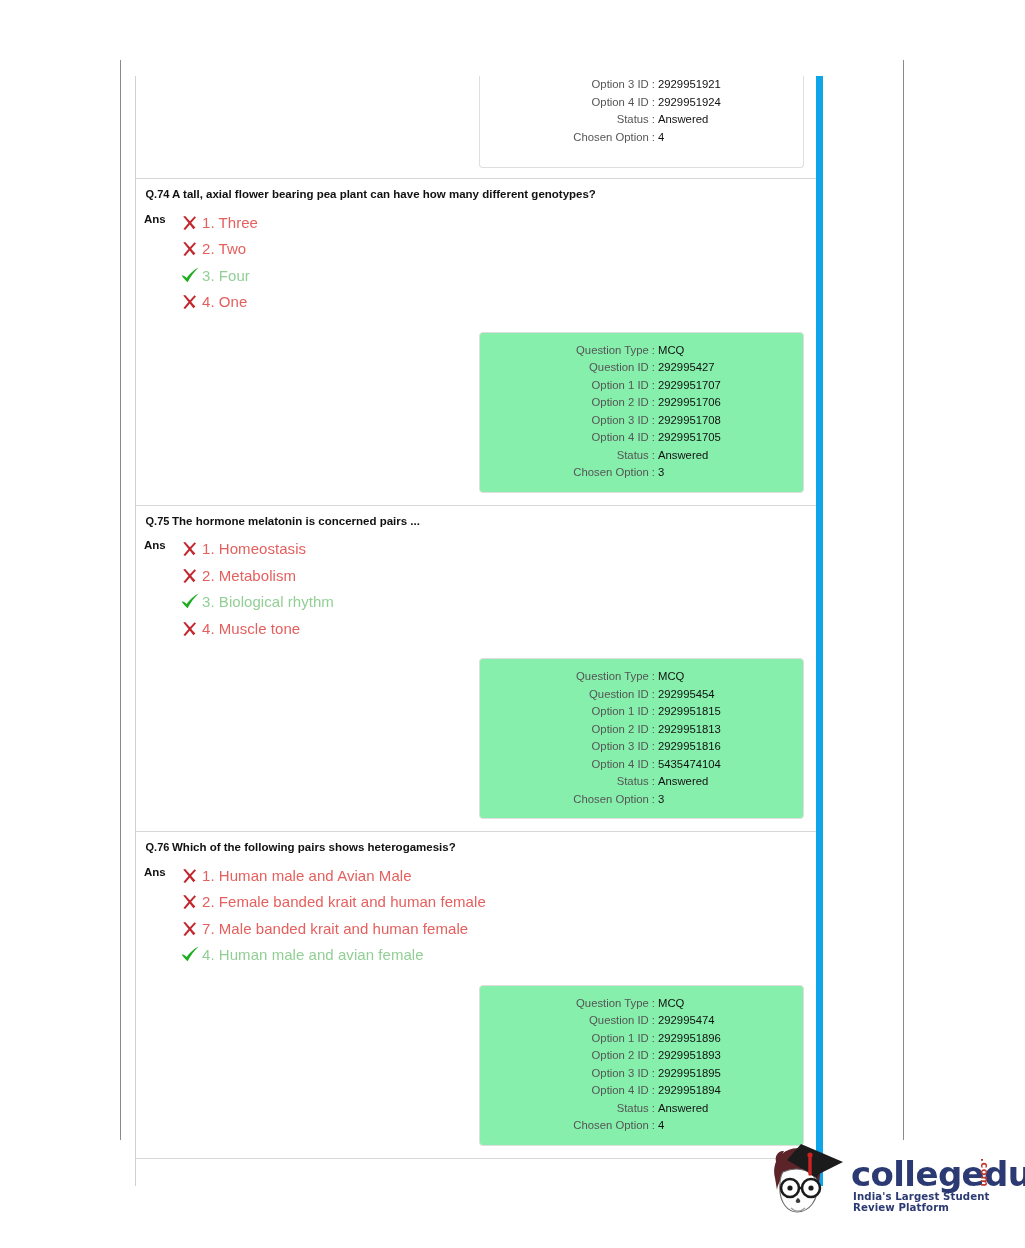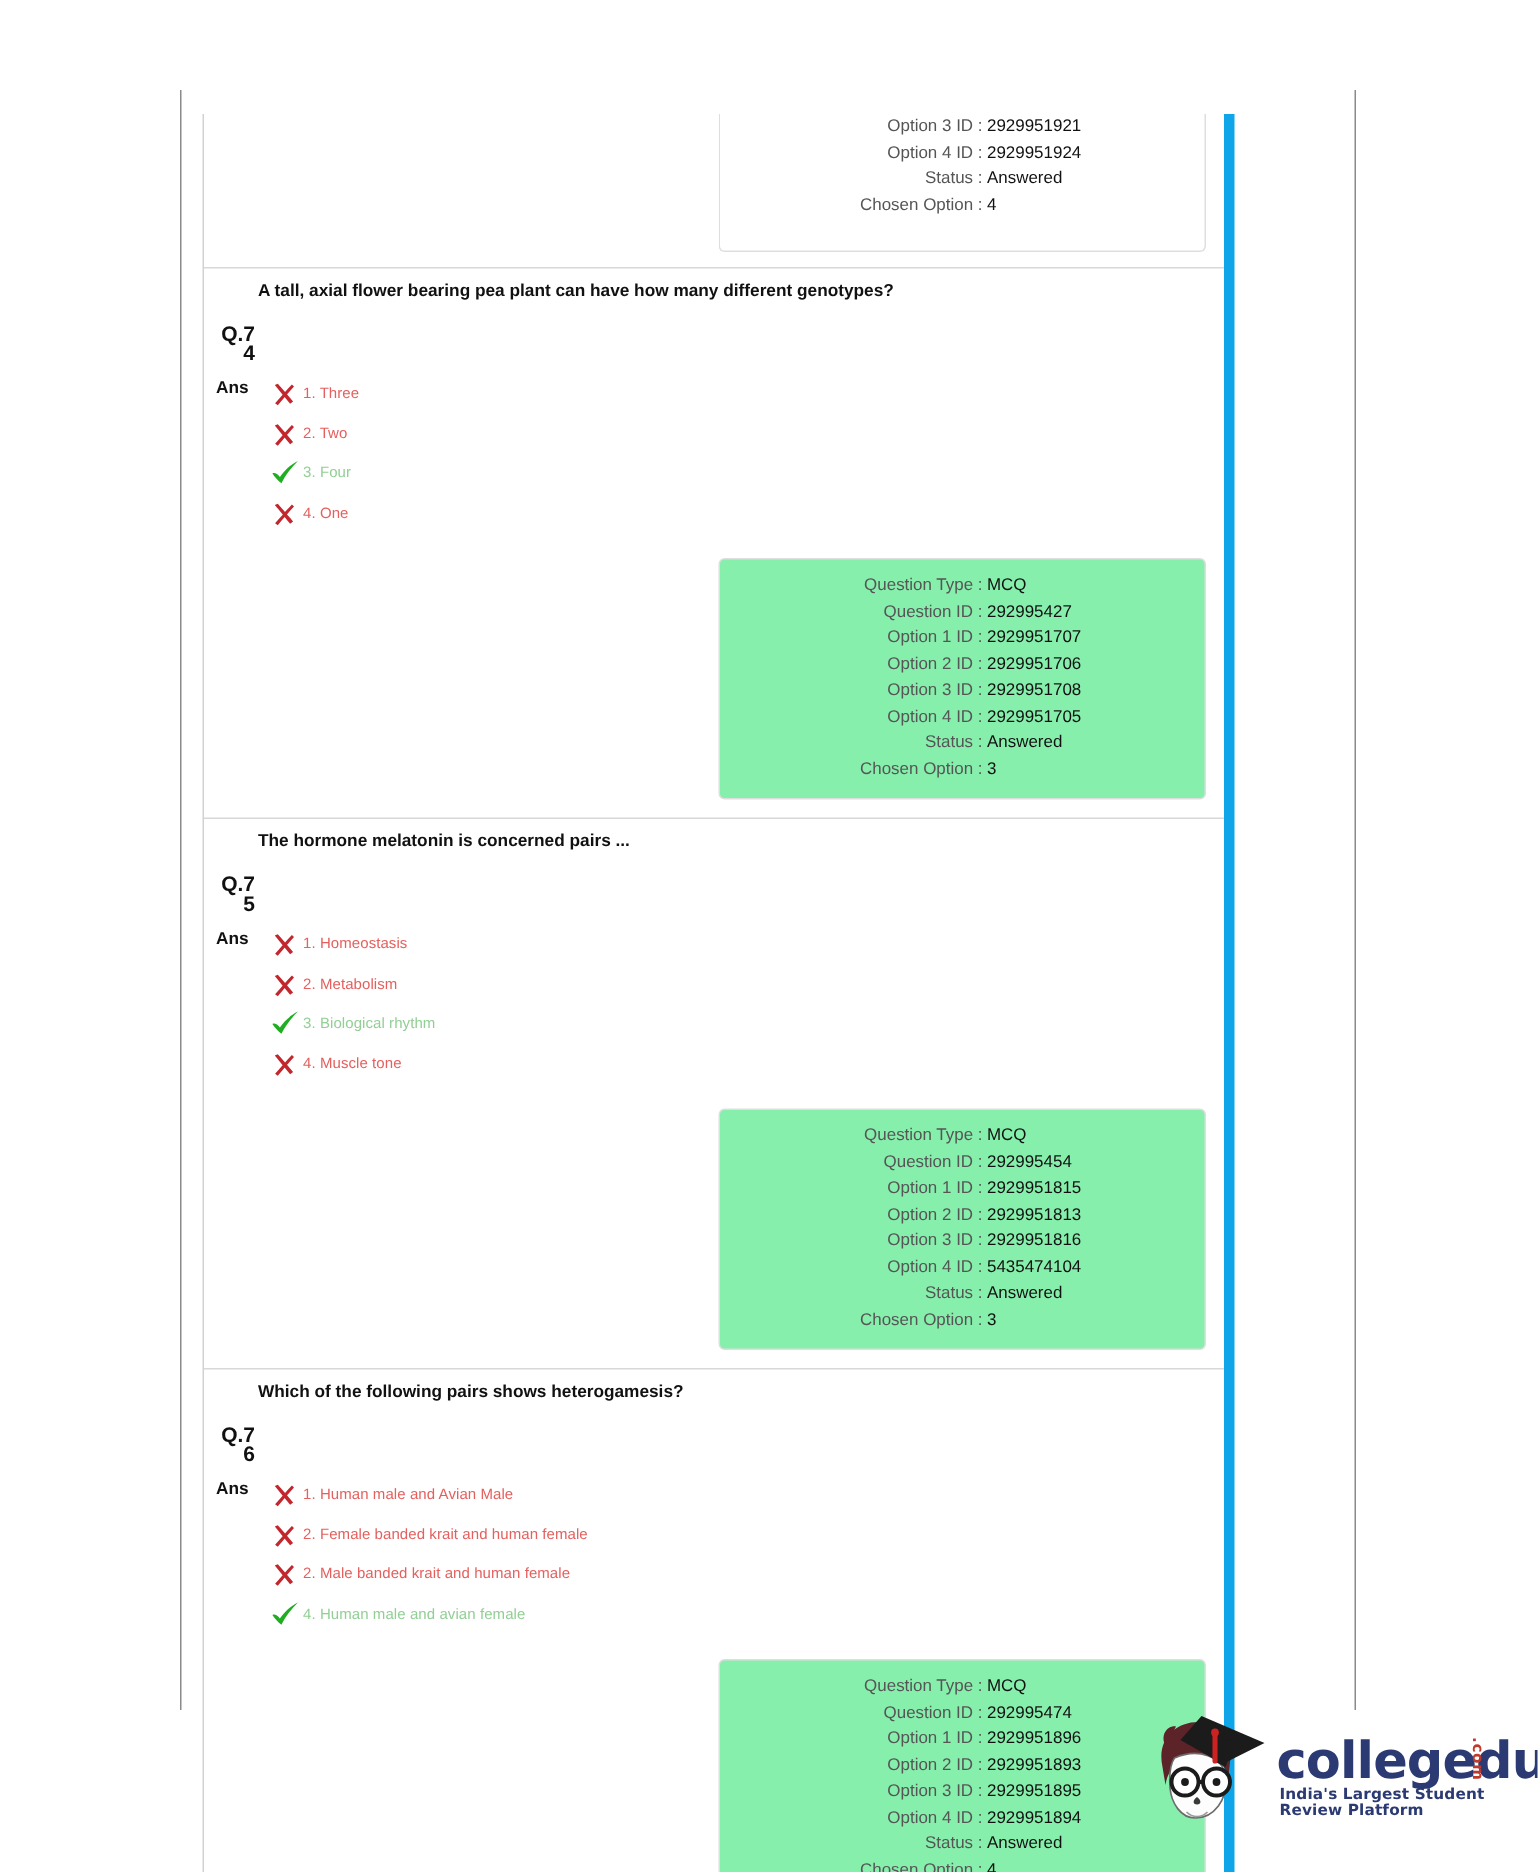--- a/index.html
+++ b/index.html
@@ -35,26 +35,25 @@
   }
   .qrow.first { border-top:none; }
 
   
   .qhead {
     display:flex;
     padding:9px 0 0 8px;
   }
   .qnum {
     width:26px; min-width:26px;
-    font-size:14px; font-weight:bold; color:#111;
+    font-size:11px; font-weight:bold; color:#111;
     line-height:13px;
-    text-align:right;
+    text-align:center;
     word-break:break-all;
     padding-left:1px;
-    margin-top:28px;
   }
   .qtext {
     font-size:11.5px; font-weight:bold; color:#111;
     line-height:13.5px;
     padding-left:2px;
     max-width:640px;
   }
 
   
   .ansblock {
@@ -63,21 +62,21 @@
   }
   .anslabel {
     width:30px; min-width:30px;
     font-size:11.5px; font-weight:bold; color:#111;
     line-height:14px; padding-top:2px;
   }
   .optlist { padding-left:6px; }
   .opt {
     display:flex; align-items:center;
     height:26.5px;
-    font-size:10px;
+    font-size:15px;
     line-height:14px;
     white-space:nowrap;
   }
   .opt .mark {
     width:22px; min-width:22px;
     display:inline-block;
     position:relative; height:18px;
   }
   .opt .mark svg { position:absolute; left:0; top:0; }
   .opt-text { letter-spacing:0.05px; }
@@ -366,21 +365,21 @@
                 </span>
                 <span class="opt-text">2. Female banded krait and human female</span>
               </div>
               <div class="opt wrong">
                 <span class="mark">
                   <svg width="18" height="18" viewBox="0 0 18 18">
                     <path d="M3.2 2.6 C6.2 6.2 9.4 10.2 13.4 15.2 L15.4 13.6 C11.6 9.2 8.0 5.0 5.2 1.9 Z" fill="#c1272d"></path>
                     <path d="M14.6 2.3 C11.4 5.6 7.4 10.4 3.4 14.9 L5.2 16.1 C9.0 11.6 12.8 7.0 16.0 3.6 Z" fill="#c1272d"></path>
                   </svg>
                 </span>
-                <span class="opt-text">2. Male banded krait and human female</span>
+                <span class="opt-text">7. Male banded krait and human female</span>
               </div>
               <div class="opt right">
                 <span class="mark">
                   <svg width="20" height="18" viewBox="0 0 20 18">
                     <path d="M1.6 8.6 C3.2 8.0 5.0 8.8 6.6 11.0 C9.4 7.0 13.6 2.8 18.6 0.4 C14.4 4.6 10.4 9.6 7.6 15.2 C5.4 13.4 3.2 11.0 1.6 8.6 Z" fill="#1fad21"></path>
                   </svg>
                 </span>
                 <span class="opt-text">4. Human male and avian female</span>
               </div>
             </div>

